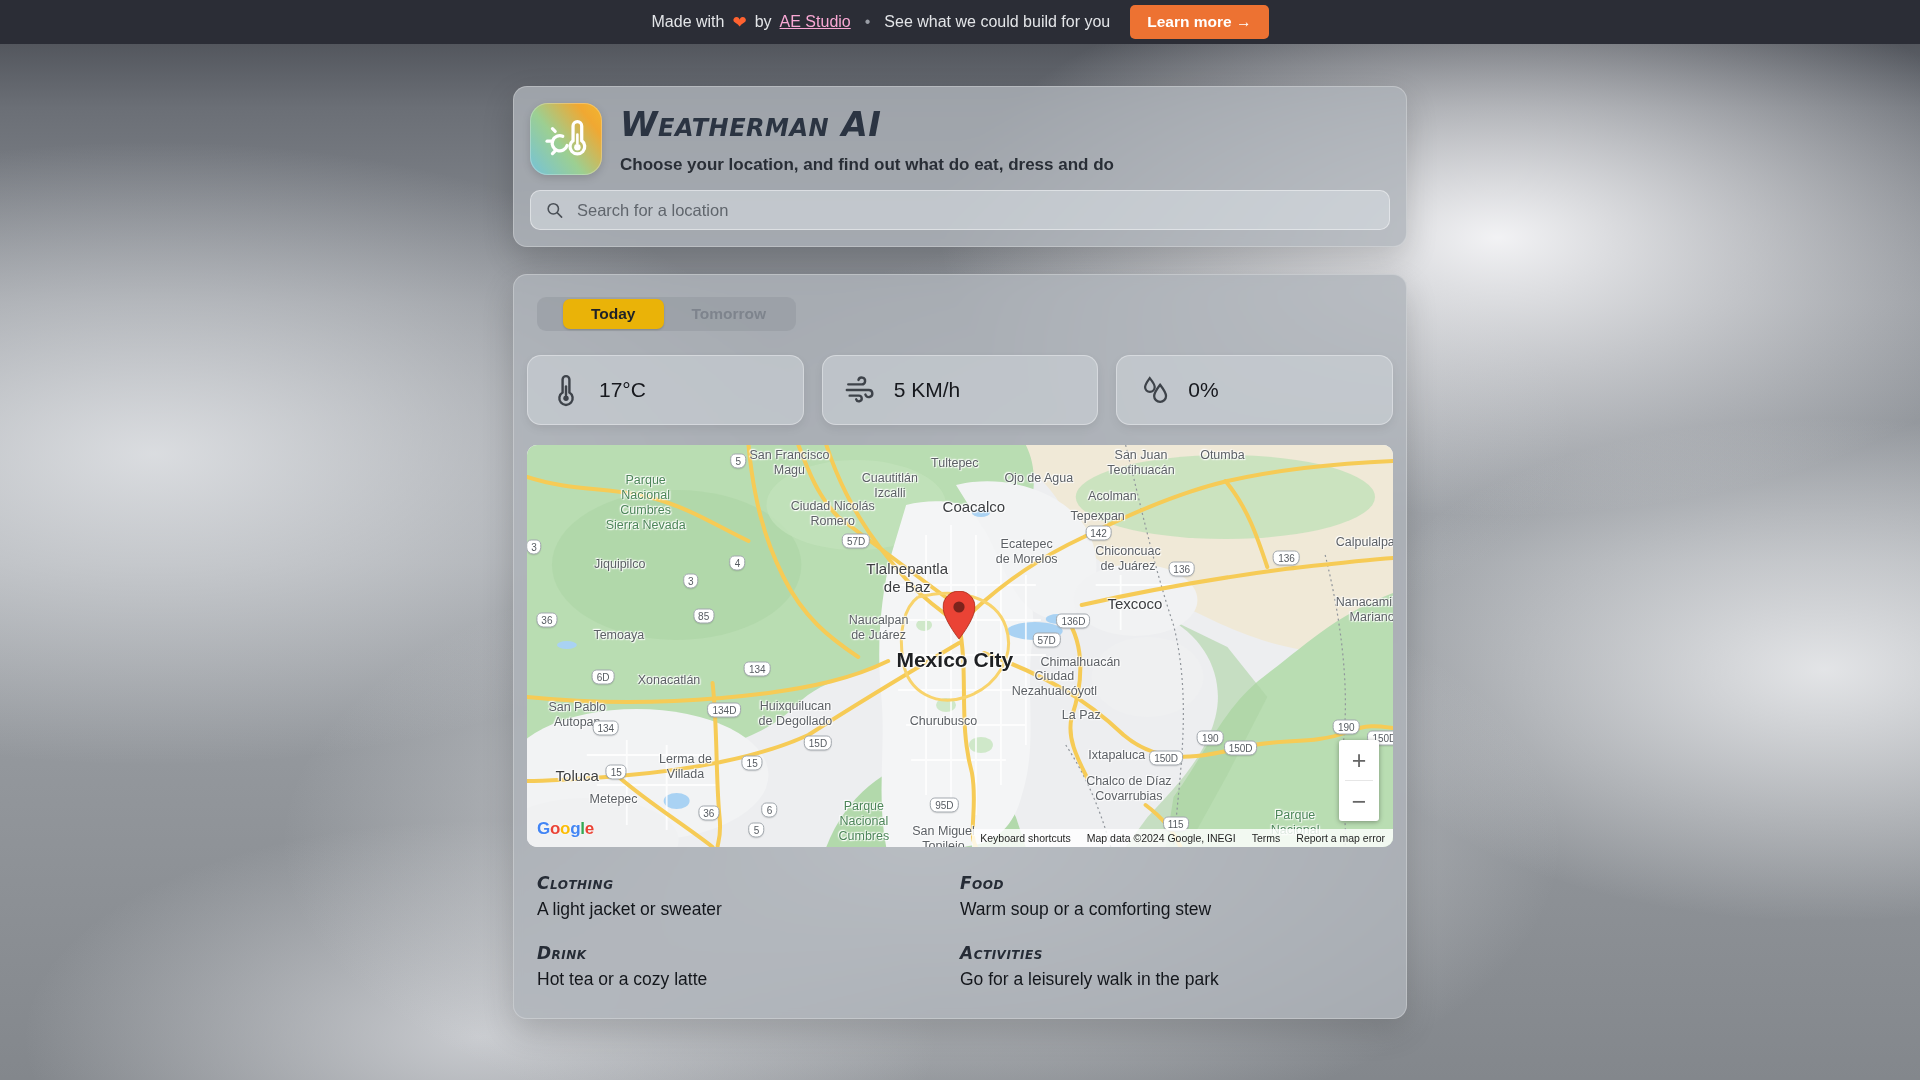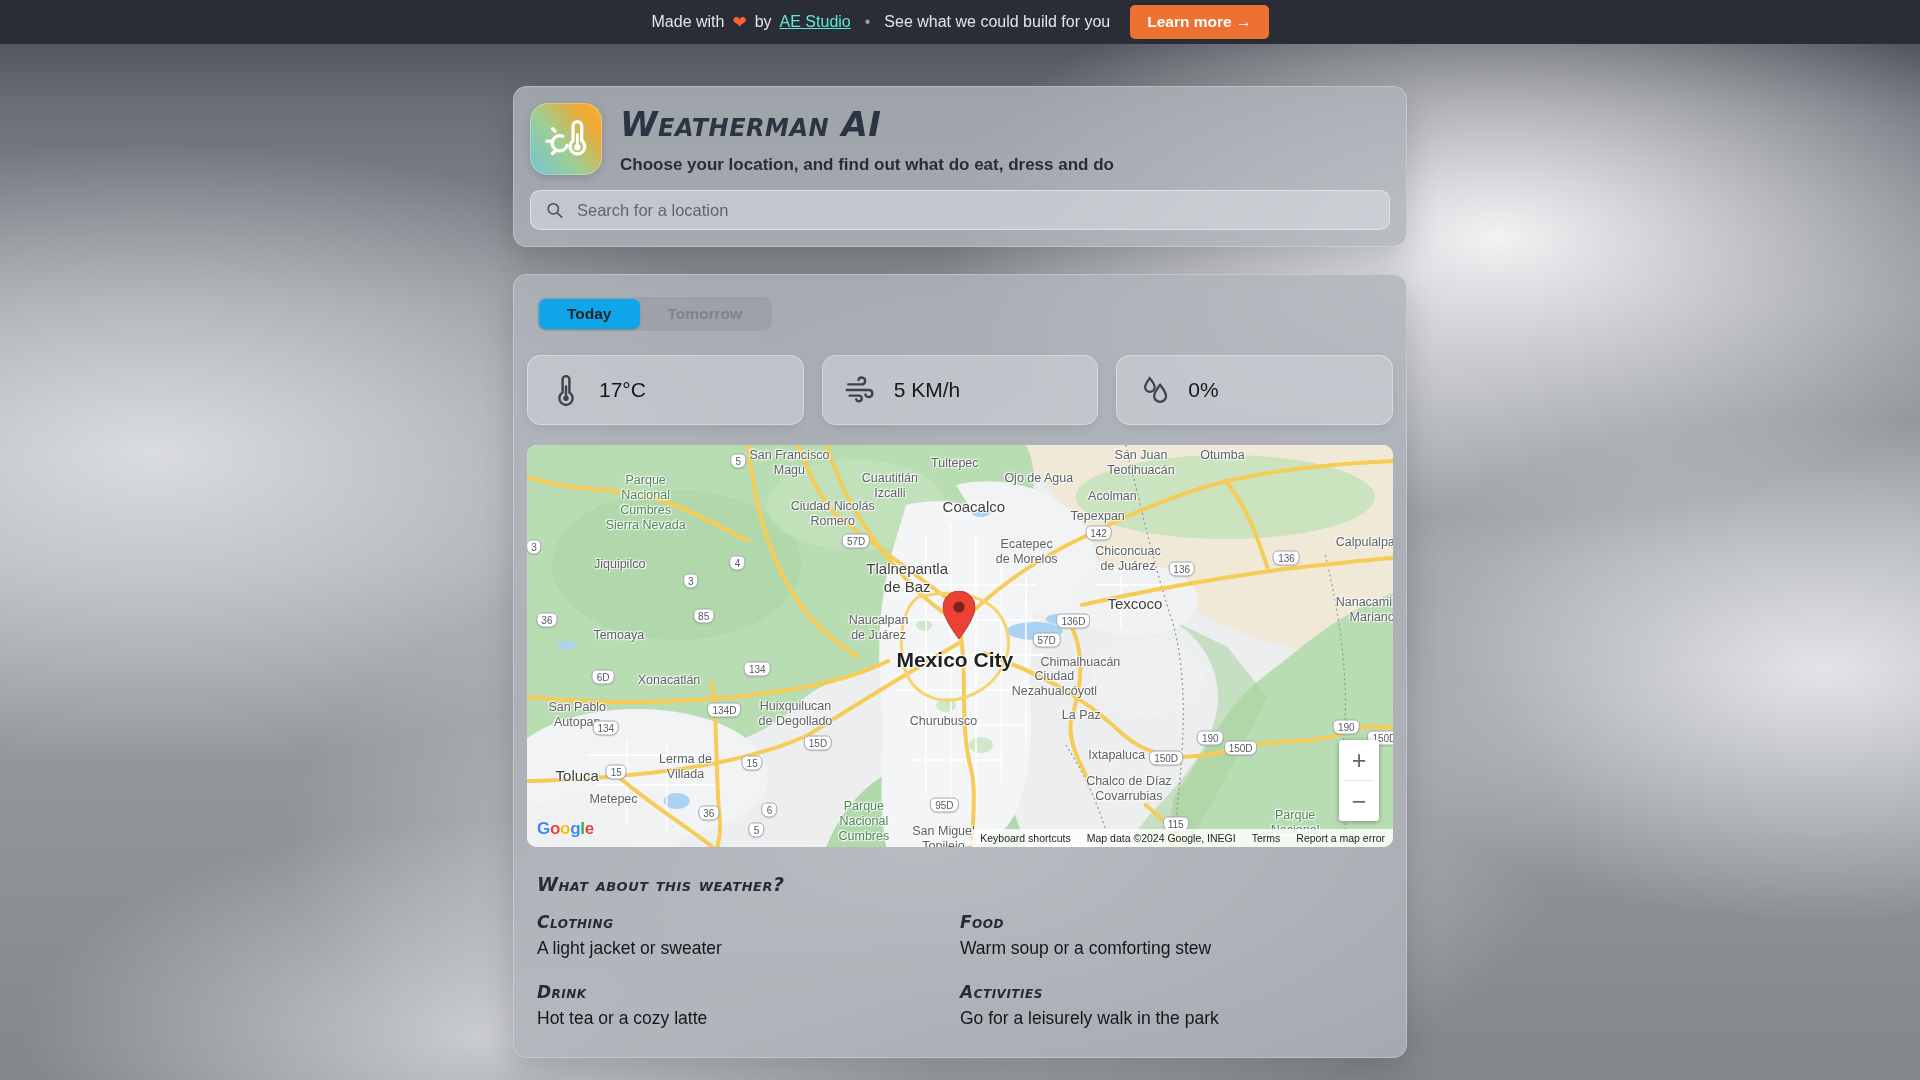--- a/index.html
+++ b/index.html
@@ -13,21 +13,21 @@
       radial-gradient(ellipse 1000px 480px at 48% 78%, rgba(226,228,231,.9), rgba(226,228,231,0) 64%),
       radial-gradient(ellipse 820px 420px at 95% 62%, rgba(240,241,243,.85), rgba(240,241,243,0) 60%),
       radial-gradient(ellipse 760px 360px at 25% 96%, rgba(212,214,218,.85), rgba(212,214,218,0) 60%),
       radial-gradient(ellipse 600px 300px at 60% 40%, rgba(200,203,208,.5), rgba(200,203,208,0) 70%),
       linear-gradient(180deg,#43464d 0%,#6b6f76 10%,#8d9197 28%,#9da1a6 52%,#8f9398 78%,#83878c 100%);
   }
   
   .banner { height:44px; background:#2b2d36; display:flex; align-items:center; justify-content:center; gap:20px; }
   .banner-text { color:#e3e5e8; font-size:16px; display:flex; align-items:center; gap:8px; }
   .heart { color:#ff6230; font-size:17px; }
-  .banner-link { color:#5eead4; text-decoration:underline; cursor:pointer; }
+  .banner-link { color:#f9a8d4; text-decoration:underline; cursor:pointer; }
   .banner-dot { color:#9a9ea6; margin:0 6px; }
   .cta-btn { background:#ed7232; color:#fff; border:none; border-radius:5px; font-weight:700;
     font-size:15.5px; padding:8px 17px; cursor:pointer; font-family:inherit; }
   
   .content { width:894px; margin:0 auto; padding-top:42px; }
   .card { background:rgba(174,179,186,.78); border:1px solid rgba(255,255,255,.25);
     border-radius:14px; box-shadow:0 12px 32px rgba(0,0,0,.16); backdrop-filter:blur(4px); }
   
   .header-card { padding:16px; }
   .logo-row { display:flex; align-items:flex-end; gap:18px; }
@@ -48,21 +48,21 @@
   .search-icon { position:absolute; left:15px; top:50%; transform:translateY(-50%);
     width:19px; height:19px; color:#4b5057; }
   
   .weather-card { margin-top:27px; padding:22px 13px 28px; }
   .inset { margin-left:10px; margin-right:10px; }
   .heading-row { display:flex; justify-content:space-between; align-items:center; }
   .location-title { font-size:31px; }
   .tabs { display:flex; background:rgba(148,153,161,.55); border-radius:9px; padding:2px; }
   .tab { border:none; background:transparent; color:#7e848d; font-size:15.5px; font-weight:600;
     padding:6px 28px; border-radius:7px; cursor:pointer; font-family:inherit; }
-  .tab.active { background:#0ea5e9; color:#1e2228; box-shadow:0 1px 2px rgba(0,0,0,.18); }
+  .tab.active { background:#eab308; color:#1e2228; box-shadow:0 1px 2px rgba(0,0,0,.18);margin-left:24px; }
   .stats { display:flex; gap:18px; margin-top:24px;text-align:center; }
   .stat-card { flex:1; display:flex; align-items:center; gap:16px; height:70px; border-radius:14px;
     background:rgba(208,213,219,.55); border:1px solid rgba(255,255,255,.35); padding:0 21px;
     box-shadow:0 4px 10px rgba(0,0,0,.07); }
   .stat-icon { width:34px; height:34px; color:#3e434a; flex:0 0 auto; }
   .stat-icon svg { width:100%; height:100%; }
   .stat-value { font-size:21px; color:#16181d; }
   
   .map { position:relative; margin-top:20px; height:402px; border-radius:10px; overflow:hidden;
     background:#edeef0; }
@@ -347,21 +347,20 @@
 
       <div class="attribution" id="map-attr">
           <span class="attr-item link">Keyboard shortcuts</span>
           <span class="attr-item">Map data ©2024 Google, INEGI</span>
           <span class="attr-item link">Terms</span>
           <span class="attr-item link">Report a map error</span>
         </div>
     </div>
 
     <div class="suggestions inset">
-      <div class="marker sugg-heading">What about this weather?</div>
       <div class="sugg-grid" id="sugg-grid">
           <div>
             <div class="marker sugg-label">Clothing</div>
             <div class="sugg-value">A light jacket or sweater</div>
           </div>
           <div>
             <div class="marker sugg-label">Food</div>
             <div class="sugg-value">Warm soup or a comforting stew</div>
           </div>
           <div>

